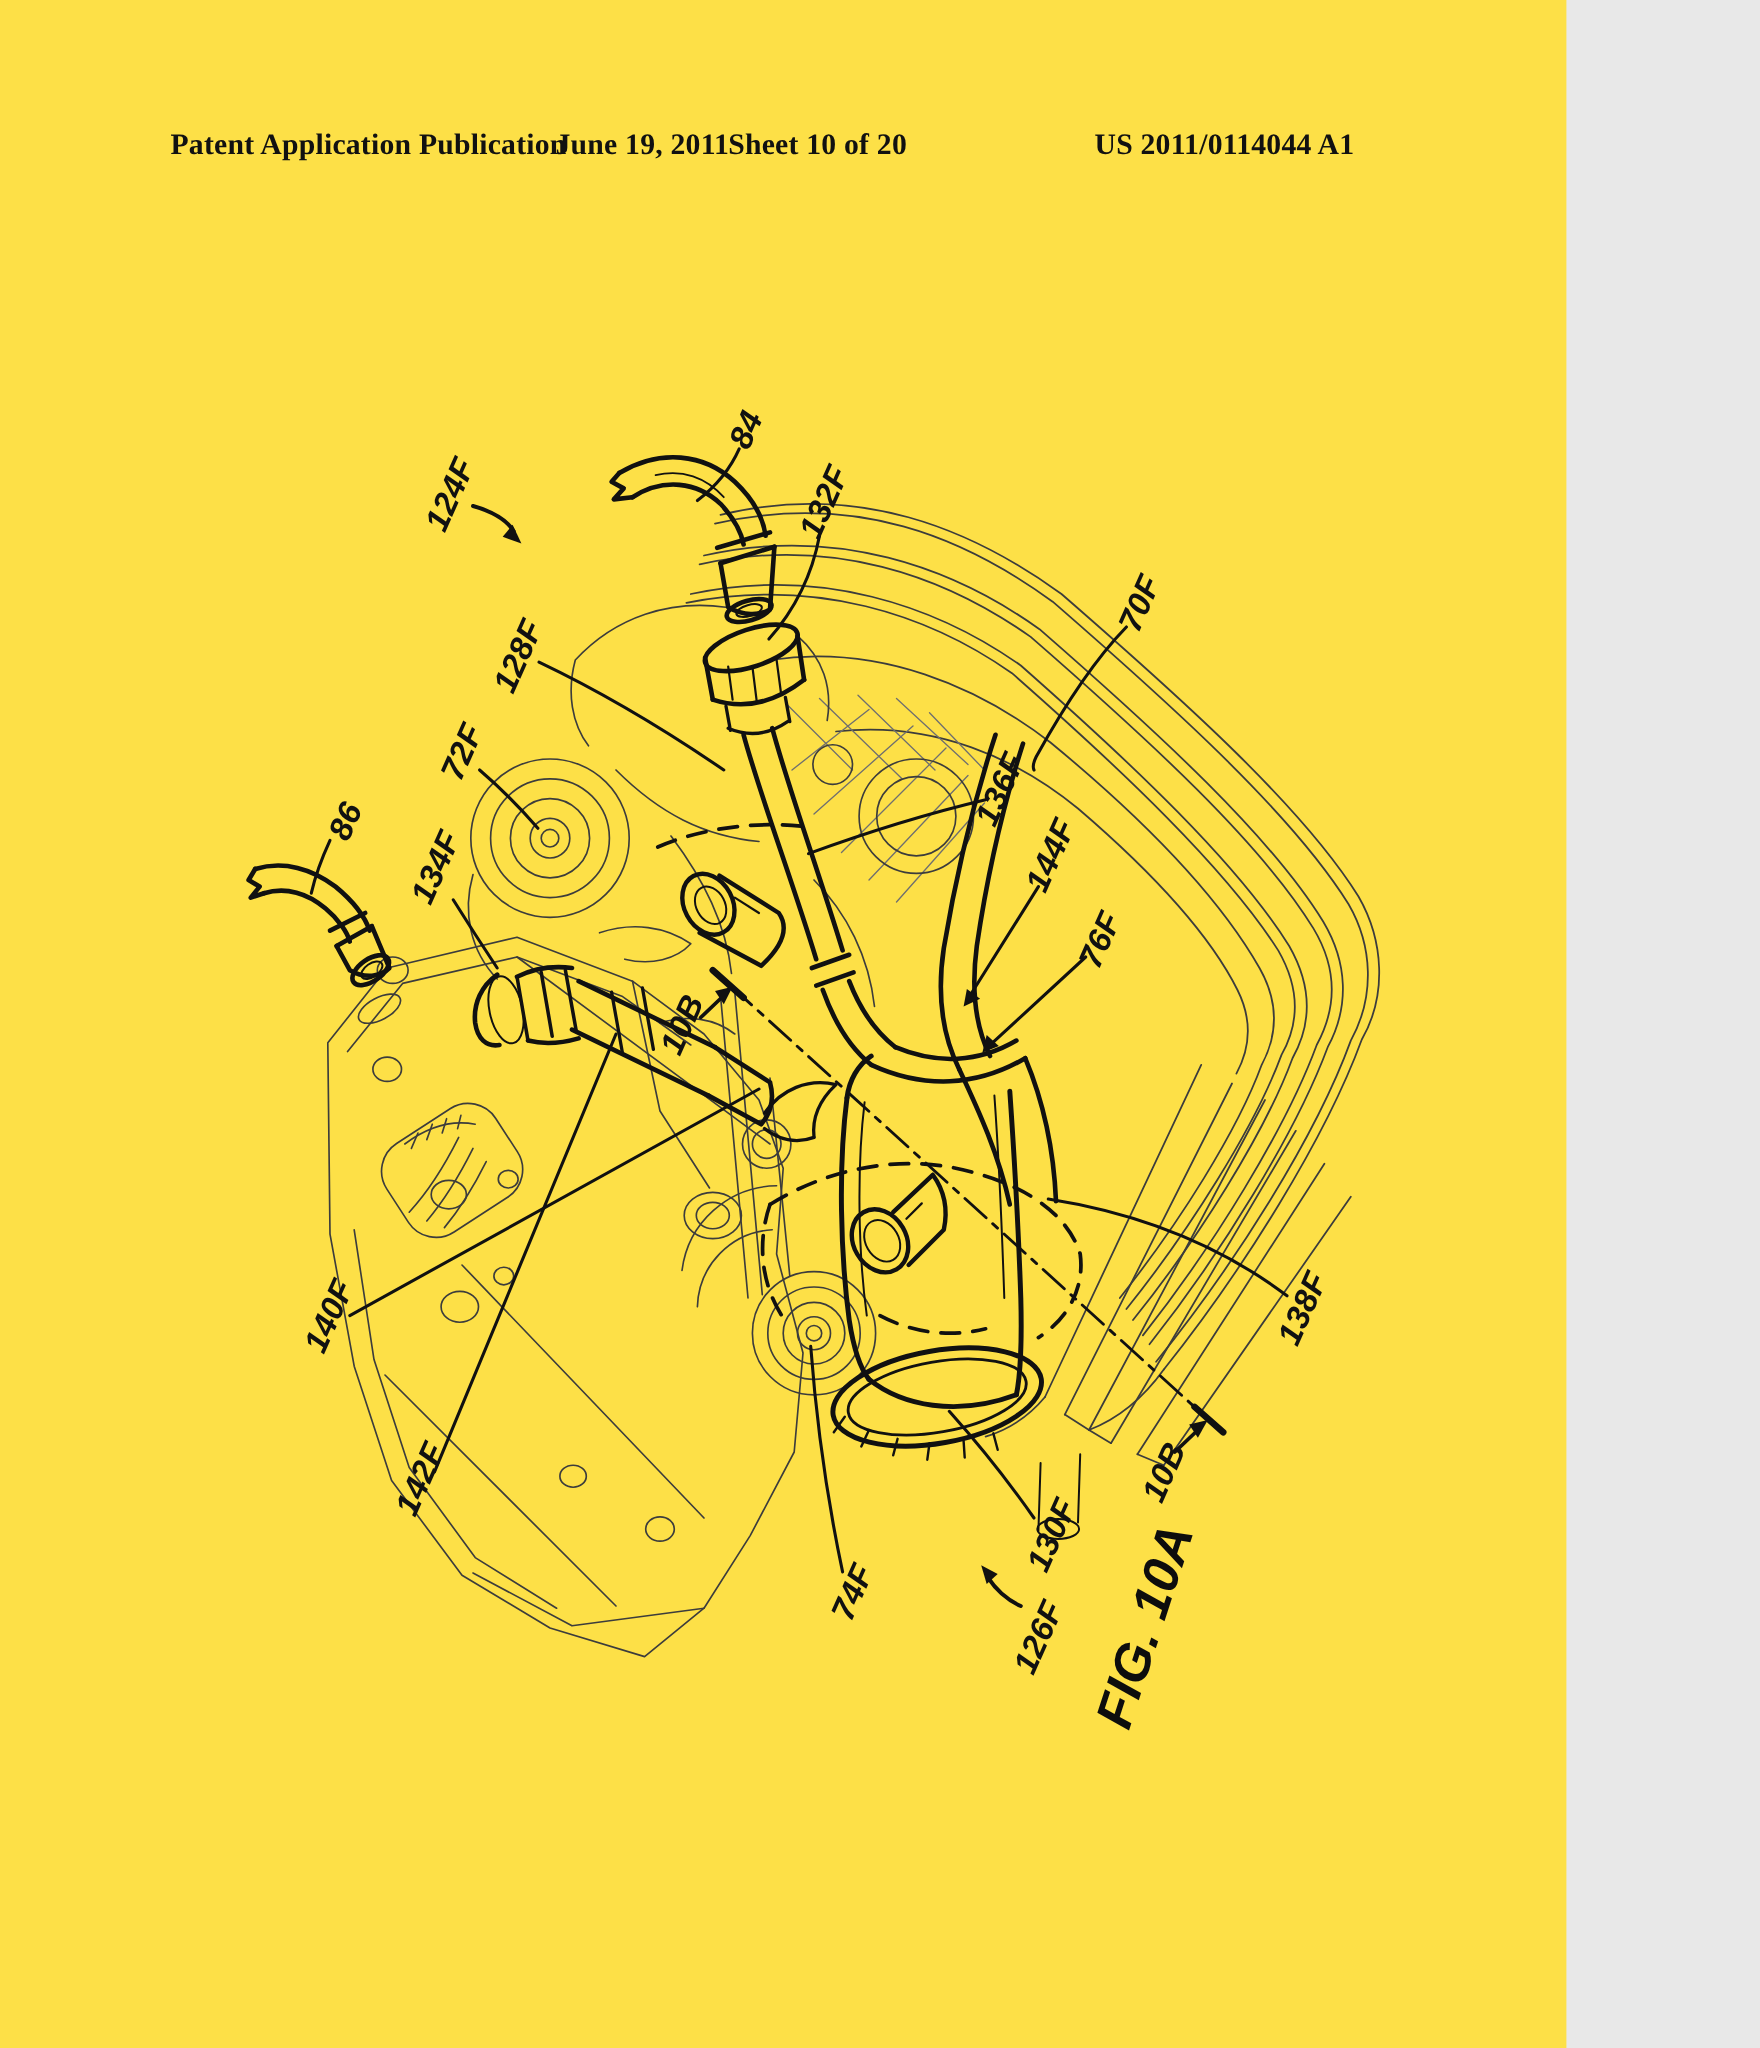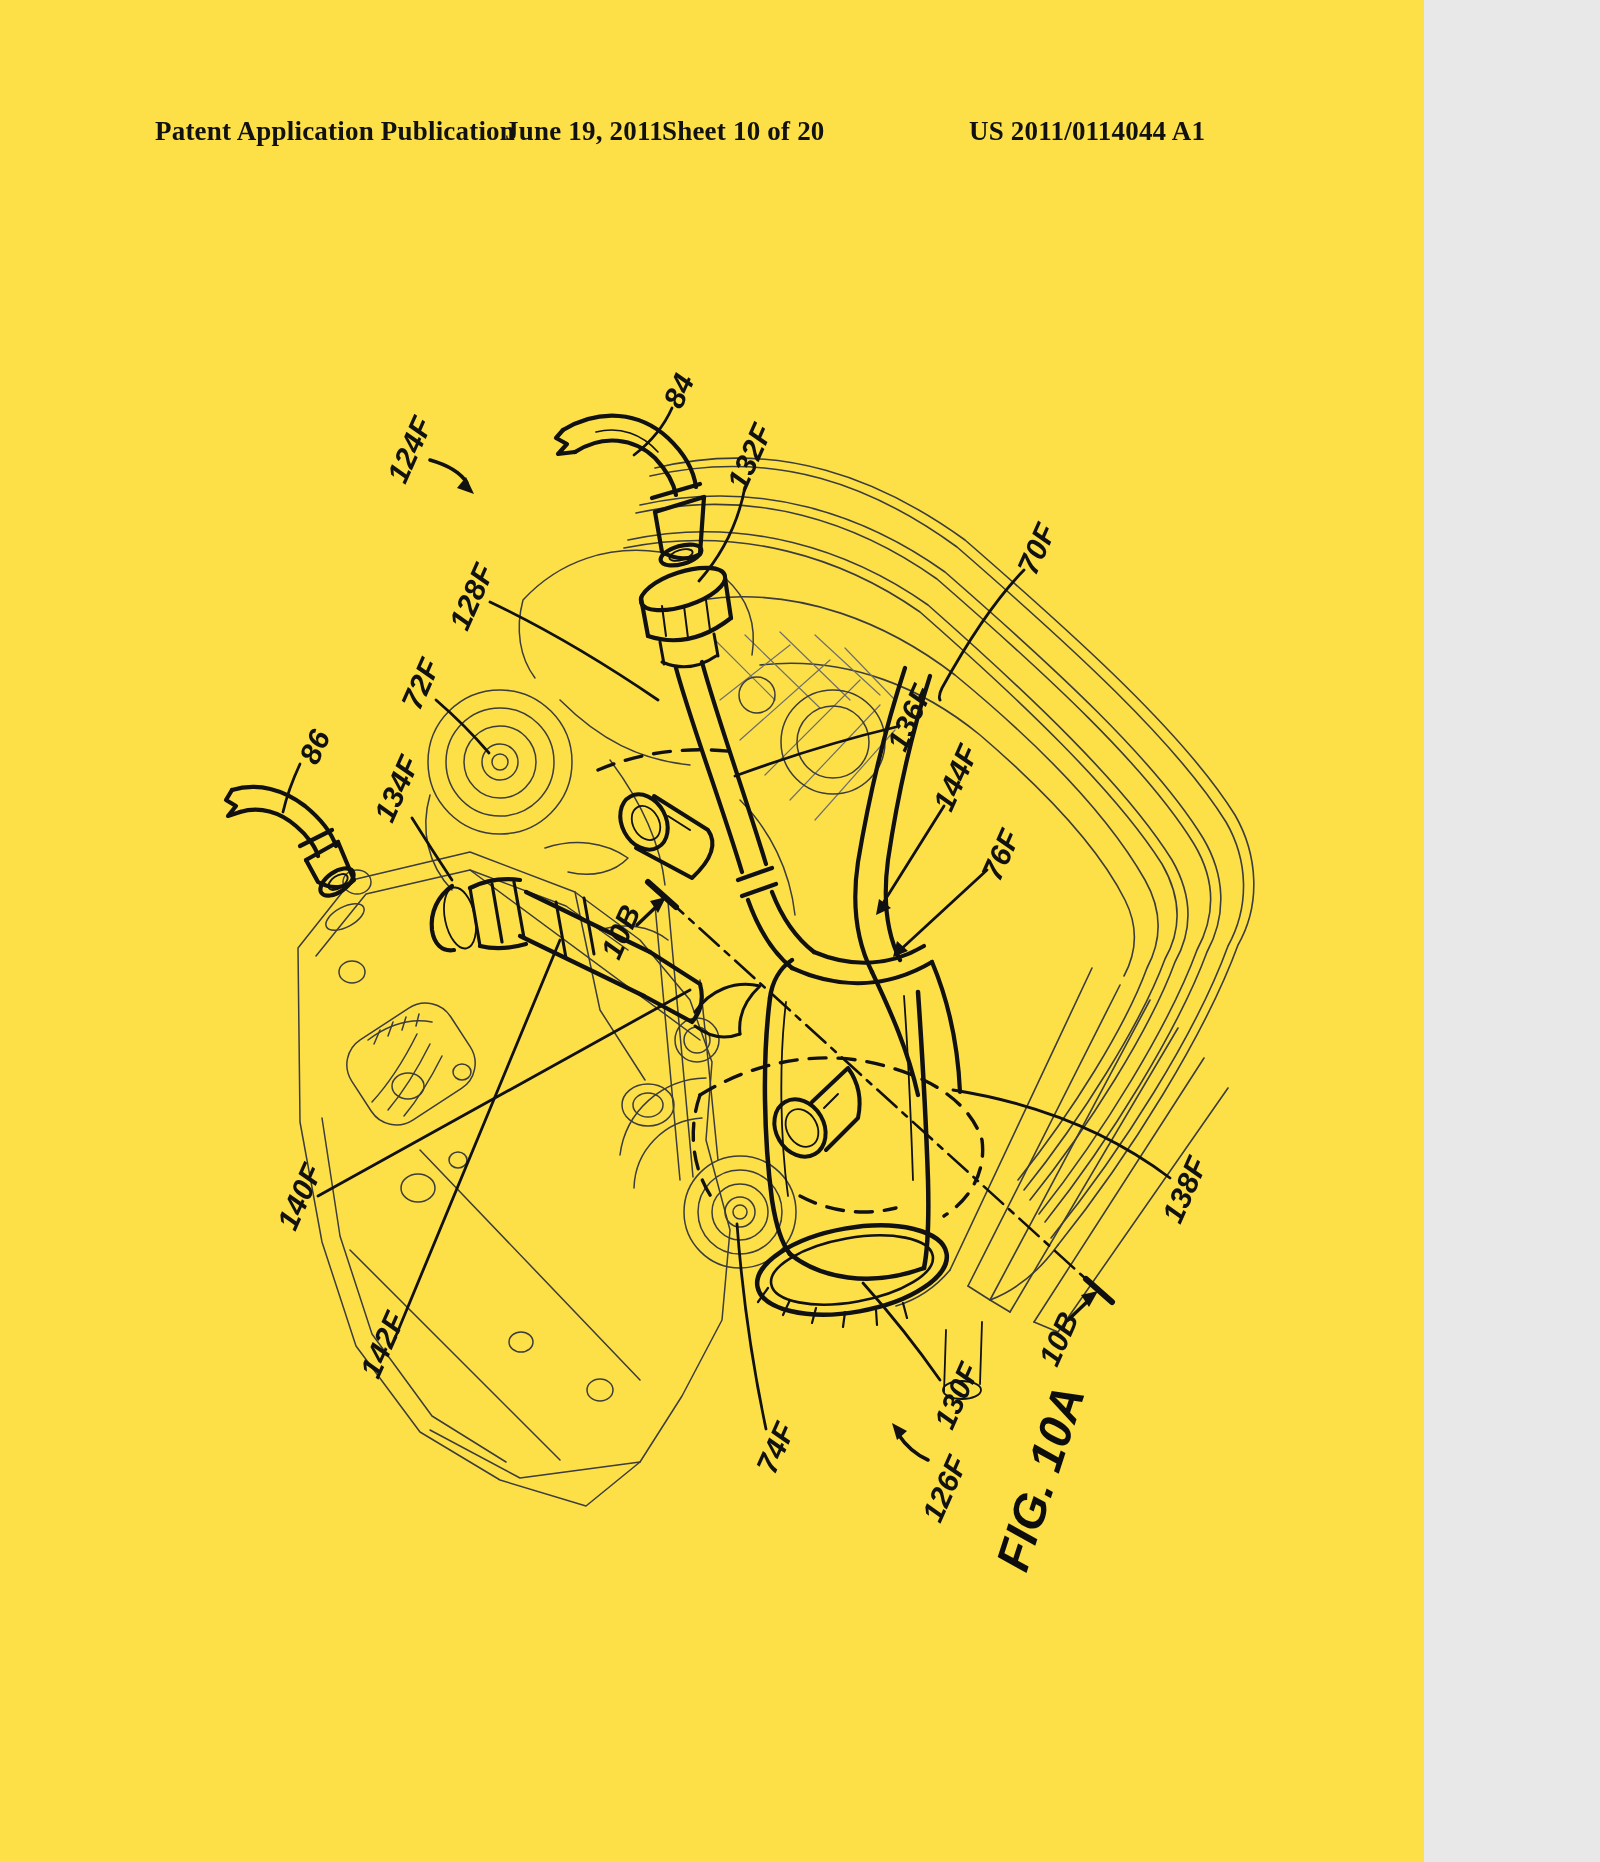--- a/index.html
+++ b/index.html
@@ -7,21 +7,21 @@
     position:relative;width:1424px;height:1862px;background:#fde047;
     font-family:"Liberation Serif", serif;overflow:hidden;
   }
   .hdr{
     position:absolute;top:116px;font-weight:bold;font-size:27px;color:#111;
     white-space:nowrap;letter-spacing:.2px;
   }
   #hdr-left{left:155px;}
   #hdr-date{left:505px;}
   #hdr-sheet{left:662px;}
-  #hdr-pub{left:969px;text-align:center;}
+  #hdr-pub{left:995px;text-align:center;}
   #art{position:absolute;left:0;top:0;}
   .callout{
     position:absolute;font-family:"Liberation Sans", sans-serif;
     font-style:italic;font-weight:bold;font-size:30px;color:#111;
     transform:translate(-50%,-50%) rotate(-66deg);white-space:nowrap;
     transform-origin:center;
   }
   .fig-caption{
     position:absolute;font-family:"Liberation Sans", sans-serif;
     font-style:italic;font-weight:bold;font-size:47px;color:#0d0d0d;

